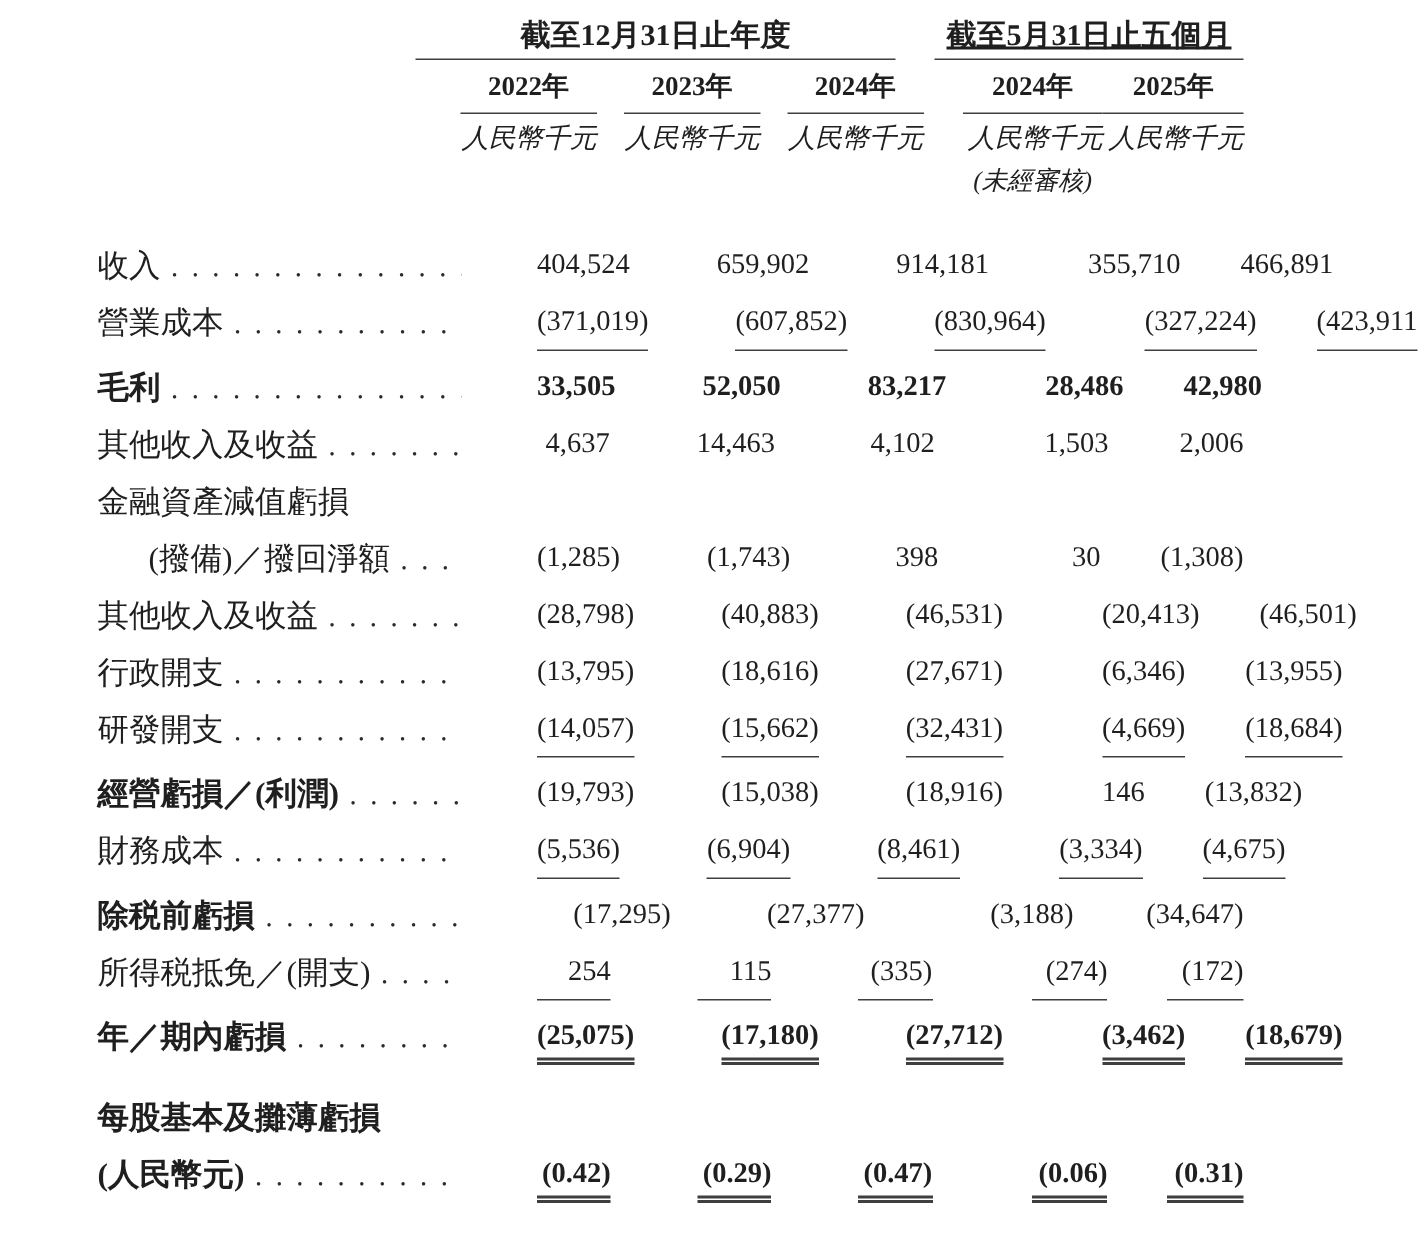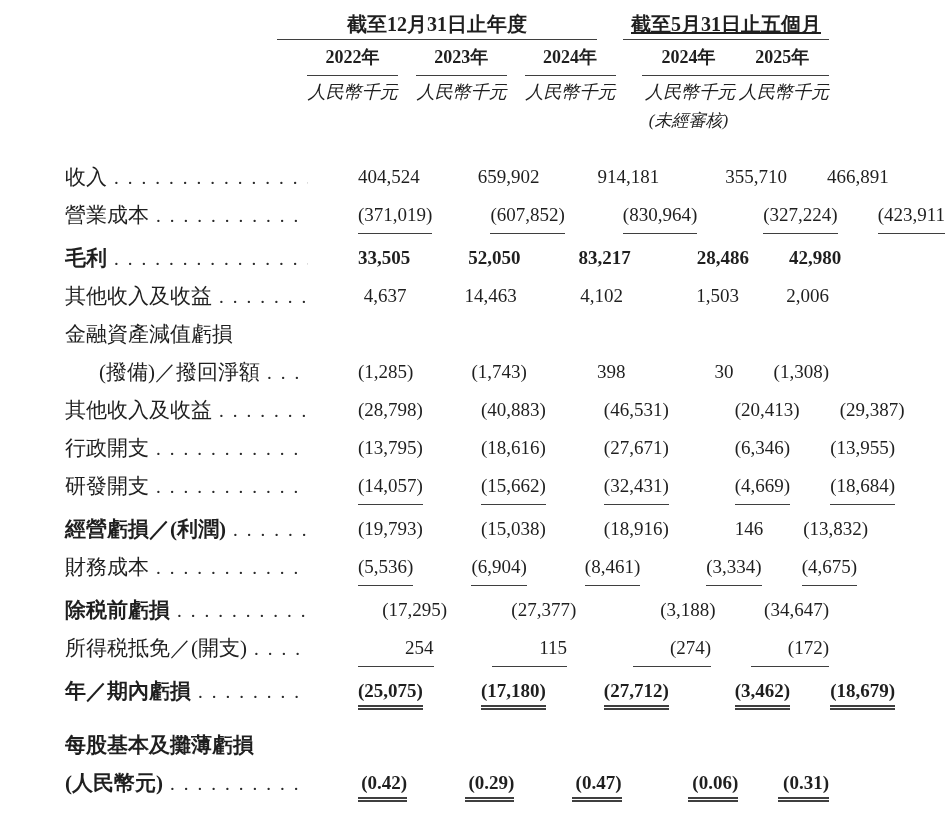--- a/index.html
+++ b/index.html
@@ -195,21 +195,21 @@
       </div>
       <div class="row">
         <div class="cell label-cell">
           <span class="lbl">其他收入及收益</span>
           <span class="leader">........................................</span>
         </div>
         <div class="cell val col1">(28,798)</div>
         <div class="cell val col2">(40,883)</div>
         <div class="cell val col3">(46,531)</div>
         <div class="cell val col4">(20,413)</div>
-        <div class="cell val col5">(29,387)</div>
+        <div class="cell val col5">(46,501)</div>
       </div>
       <div class="row">
         <div class="cell label-cell">
           <span class="lbl">行政開支</span>
           <span class="leader">........................................</span>
         </div>
         <div class="cell val col1">(13,795)</div>
         <div class="cell val col2">(18,616)</div>
         <div class="cell val col3">(27,671)</div>
         <div class="cell val col4">(6,346)</div>
@@ -258,20 +258,21 @@
         <div class="cell val col4">(3,188)</div>
         <div class="cell val col5">(34,647)</div>
       </div>
       <div class="row rule-single">
         <div class="cell label-cell">
           <span class="lbl">所得税抵免／(開支)</span>
           <span class="leader">........................................</span>
         </div>
         <div class="cell val col1">254</div>
         <div class="cell val col2">115</div>
+        <div class="cell val col3">(335)</div>
         <div class="cell val col4">(274)</div>
         <div class="cell val col5">(172)</div>
       </div>
       <div class="row gap-s rule-double">
         <div class="cell label-cell">
           <span class="lbl bold">年／期內虧損</span>
           <span class="leader">........................................</span>
         </div>
         <div class="cell val col1 bold">(25,075)</div>
         <div class="cell val col2 bold">(17,180)</div>

